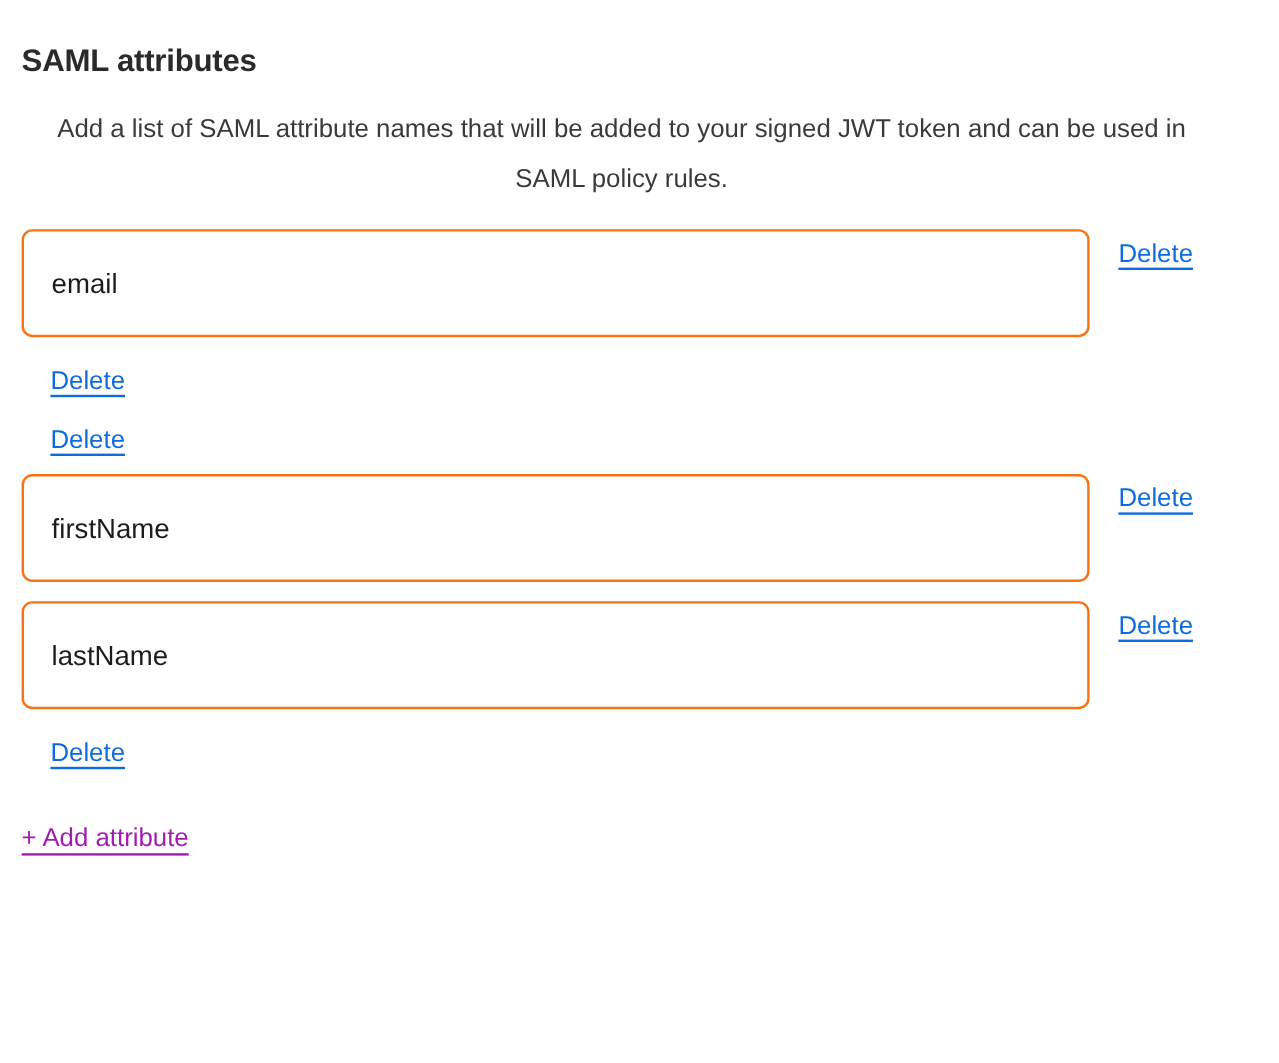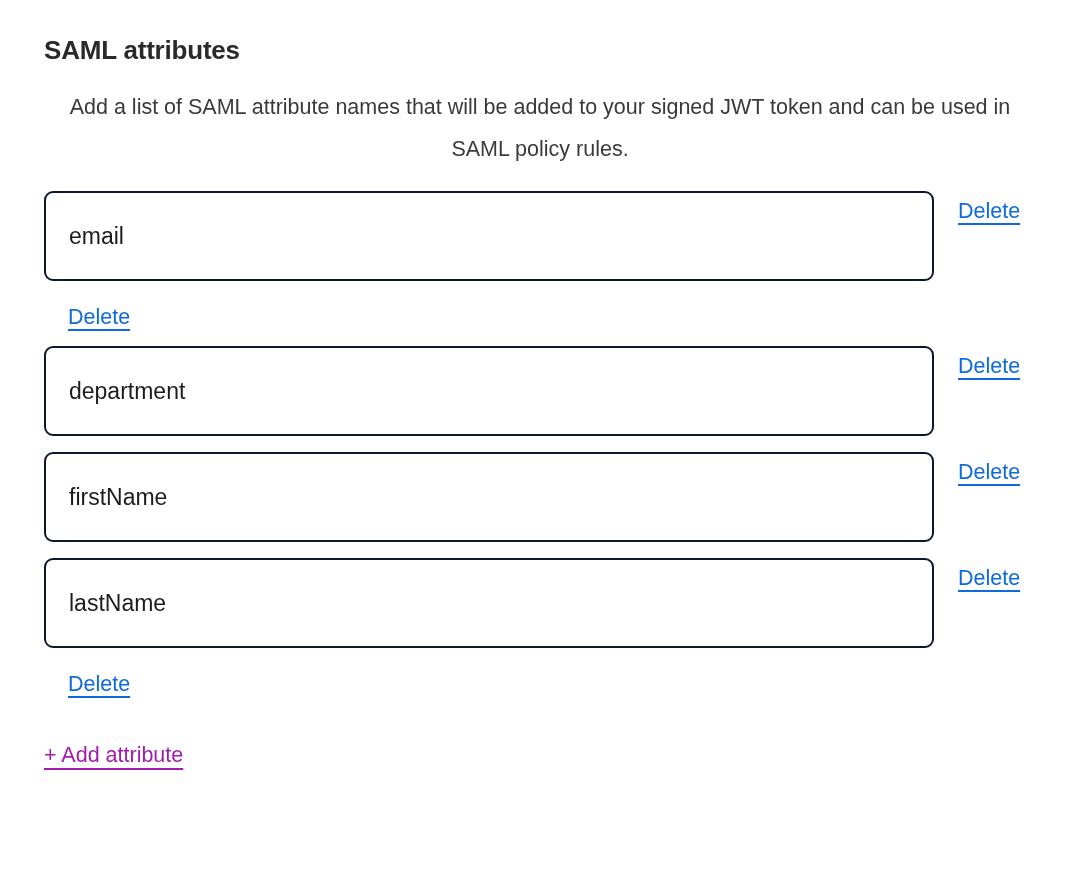--- a/index.html
+++ b/index.html
@@ -9,21 +9,21 @@
   }
   body {
     width: 1066px;
     height: 886px;
     font-family: "Liberation Sans", sans-serif;
     color: #1c1c1e;
     overflow: hidden;
   }
   .page {
     box-sizing: border-box;
-    padding: 34px 30px 0 44px;
+    padding: 34px 30px 0 18px;
   }
   .section-title {
     margin: 0;
     font-size: 26px;
     line-height: 32px;
     font-weight: 700;
     color: #2a2a2c;
     letter-spacing: -0.2px;
   }
   .section-description {
@@ -40,21 +40,21 @@
   }
   .attr-row {
     display: flex;
     align-items: flex-start;
     margin-bottom: 16px;
   }
   .attr-input {
     box-sizing: border-box;
     width: 890px;
     height: 90px;
-    border: 2px solid #0f172a;
+    border: 2px solid #f97316;
     border-radius: 9px;
     background: #ffffff;
     padding: 0 23px;
     font-family: "Liberation Sans", sans-serif;
     font-size: 23px;
     color: #1c1c1e;
     outline: none;
   }
   .delete-link {
     margin-left: 24px;
@@ -94,21 +94,20 @@
     <div class="attr-row">
       <input class="attr-input" type="text" value="email" style="">
       <a class="delete-link" href="#">Delete</a>
     </div>
 
     <div class="attr-row">
       <a class="delete-link" href="#">Delete</a>
     </div>
 
     <div class="attr-row">
-      <input class="attr-input" type="text" value="department" style="">
       <a class="delete-link" href="#">Delete</a>
     </div>
 
     <div class="attr-row">
       <input class="attr-input" type="text" value="firstName" style="">
       <a class="delete-link" href="#">Delete</a>
     </div>
 
     <div class="attr-row">
       <input class="attr-input" type="text" value="lastName" style="">

